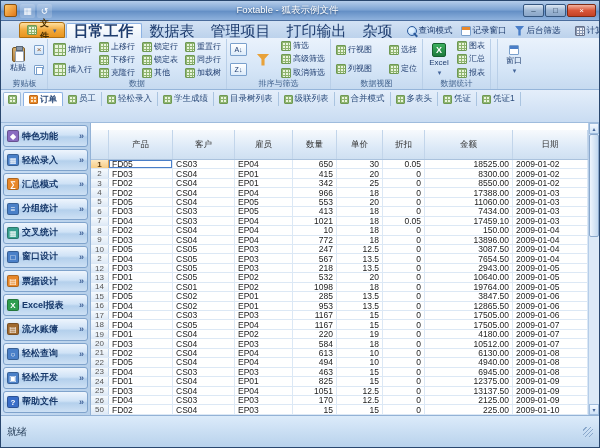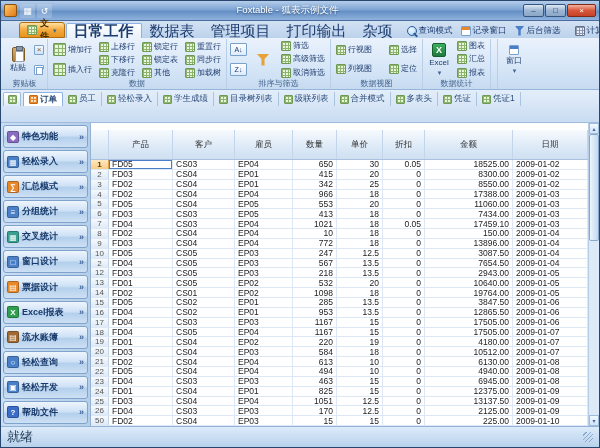--- a/index.html
+++ b/index.html
@@ -101,21 +101,21 @@
 .grid-row.current .num{background:linear-gradient(#fde8c0,#f7cd85);border-color:#d8a050;color:#5a3a10;font-weight:bold;}
 .grid-row.current .c0{box-shadow:inset 0 0 0 1px #4a7ec8;}
 
 
 .vscroll{width:11px;flex:none;display:flex;flex-direction:column;background:#dce9f7;border-left:1px solid #b6cde8;}
 .vs-btn{height:11px;flex:none;font-size:6px;line-height:11px;text-align:center;color:#44659a;background:linear-gradient(#f2f8ff,#cfe2f6);border:1px solid #9fbcdd;}
 .vs-track{flex:1;position:relative;}
 .vs-thumb{position:absolute;top:0;left:0;right:0;height:38%;background:linear-gradient(90deg,#eef5fd,#c2d8ef);border:1px solid #8aa8cc;border-radius:2px;}
 
 
-.statusbar{height:21px;flex:none;display:flex;align-items:center;padding:0 6px;background:linear-gradient(#dcebfa,#b8d2ec);border-top:1px solid #93b2d6;font-size:13px;color:#223a55;}
+.statusbar{height:32px;flex:none;display:flex;align-items:center;padding:0 6px;background:linear-gradient(#dcebfa,#b8d2ec);border-top:1px solid #93b2d6;font-size:10px;color:#223a55;}
 .grip{margin-left:auto;width:10px;height:10px;background:repeating-linear-gradient(135deg,transparent 0 2px,#8aa8cc 2px 3px);}
 </style>
 </head>
 <body>
 
 <div class="window" data-name="app-window">
 
   <div class="titlebar" data-name="title-bar">
     <span class="app-icon" data-name="app-icon"></span>
     <span class="qat" data-name="quick-access-toolbar">

